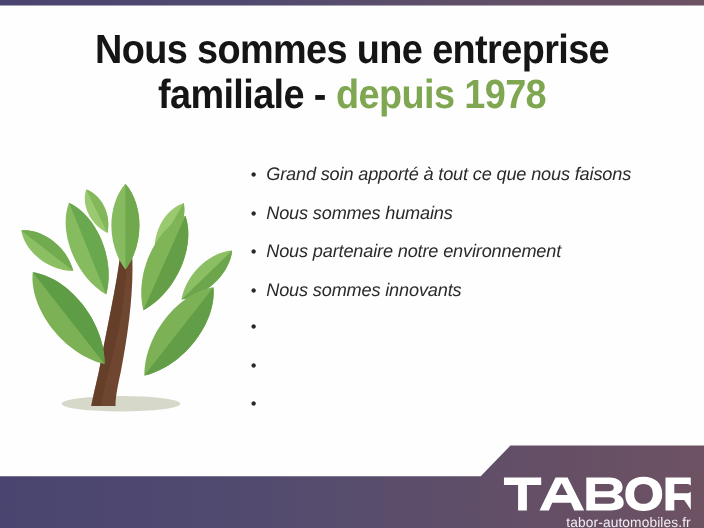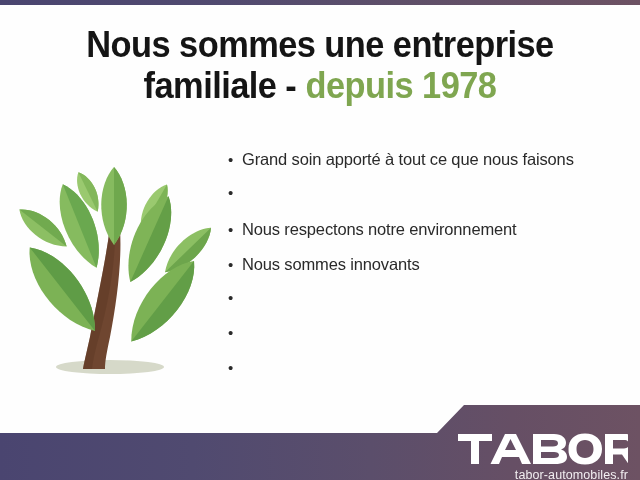--- a/index.html
+++ b/index.html
@@ -84,20 +84,21 @@
   .bullet-dot {
     width: 14px;
     flex: 0 0 14px;
     font-size: 15px;
     line-height: 1;
     color: #2a2a2a;
   }
   .bullet-text {
     flex: 1 1 auto;
     letter-spacing: -0.15px;
+    font-style: italic;
   }
 
   
   #footer {
     position: absolute;
     left: 0; top: 400px;
     width: 640px; height: 80px;
   }
   #footer svg { display: block; width: 100%; height: 100%; }
 
@@ -202,24 +203,25 @@
     </svg>
   </div>
 
   <div id="bullets">
     <div class="bullet-row">
       <span class="bullet-dot">•</span>
       <span class="bullet-text">Grand soin apporté à tout ce que nous faisons</span>
     </div>
     <div class="bullet-row">
       <span class="bullet-dot">•</span>
-    </div>
-    <div class="bullet-row">
-      <span class="bullet-dot">•</span>
-      <span class="bullet-text">Nous respectons notre environnement</span>
+      <span class="bullet-text">Nous sommes humains</span>
+    </div>
+    <div class="bullet-row">
+      <span class="bullet-dot">•</span>
+      <span class="bullet-text">Nous partenaire notre environnement</span>
     </div>
     <div class="bullet-row">
       <span class="bullet-dot">•</span>
       <span class="bullet-text">Nous sommes innovants</span>
     </div>
     <div class="bullet-row">
       <span class="bullet-dot">•</span>
     </div>
     <div class="bullet-row">
       <span class="bullet-dot">•</span>

